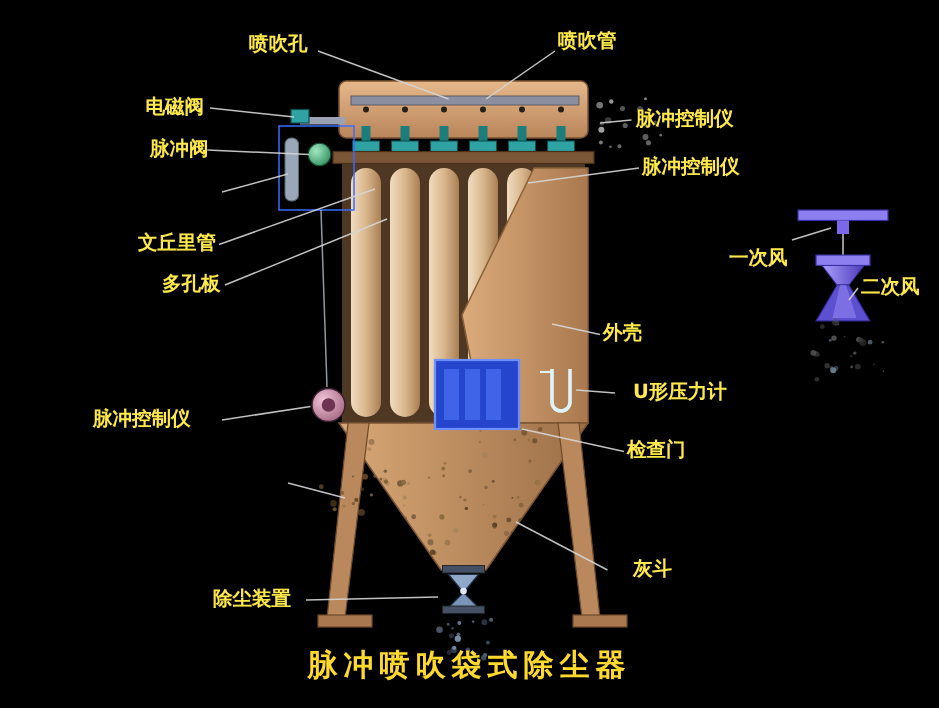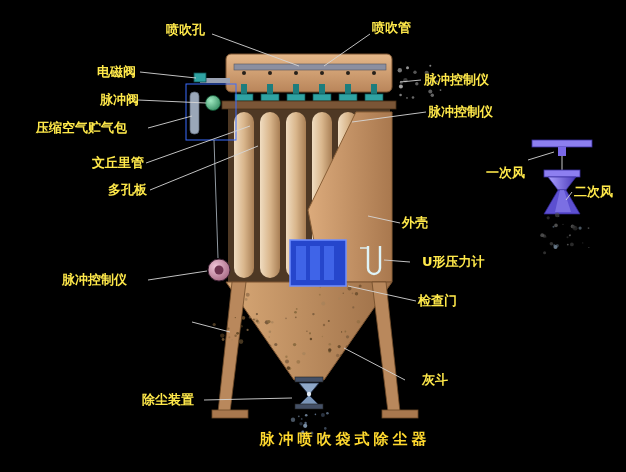--- a/index.html
+++ b/index.html
@@ -15,22 +15,22 @@
     font-family:"DejaVu Sans","Liberation Sans",sans-serif;
   }
   #stage svg{position:absolute;left:0;top:0;}
   .label{
     position:absolute;color:var(--label_text,#ffe94a);
     font-weight:700;font-size:13px;line-height:1.2;white-space:nowrap;
     text-shadow:0 0 2px rgba(0,0,0,.8);
   }
   .title{
     position:absolute;left:50%;top:430px;transform:translateX(-50%);
-    color:var(--title_text,#ffd92e);font-weight:700;font-size:15px;
-    letter-spacing:4px;white-space:nowrap;margin-left:32px;
+    color:var(--title_text,#ffd92e);font-weight:700;font-size:20px;
+    letter-spacing:4px;white-space:nowrap;
   }
 </style>
 </head>
 <body>
 
 <div id="stage">
 
   <svg width="626" height="472" viewBox="0 0 626 472">
     <defs>
       <linearGradient id="gradHeader" x1="0" y1="0" x2="0" y2="1">
@@ -343,21 +343,20 @@
       <line x1="405" y1="380" x2="344" y2="348"></line>
       <line x1="528" y1="160" x2="554" y2="152"></line>
       <line x1="572" y1="192" x2="566" y2="200"></line>
     </g>
   </svg>
 
   <div class="label" style="left:166px;top:22px">喷吹孔</div>
   <div class="label" style="left:372px;top:20px">喷吹管</div>
   <div class="label" style="left:97px;top:64px">电磁阀</div>
   <div class="label" style="left:100px;top:92px">脉冲阀</div>
-  <div class="label" style="left:36px;top:120px">压缩空气贮气包</div>
   <div class="label" style="left:92px;top:155px">文丘里管</div>
   <div class="label" style="left:108px;top:182px">多孔板</div>
   <div class="label" style="left:424px;top:72px">脉冲控制仪</div>
   <div class="label" style="left:428px;top:104px">脉冲控制仪</div>
   <div class="label" style="left:402px;top:215px">外壳</div>
   <div class="label" style="left:422px;top:254px">U形压力计</div>
   <div class="label" style="left:418px;top:293px">检查门</div>
   <div class="label" style="left:62px;top:272px">脉冲控制仪</div>
   <div class="label" style="left:142px;top:392px">除尘装置</div>
   <div class="label" style="left:422px;top:372px">灰斗</div>

